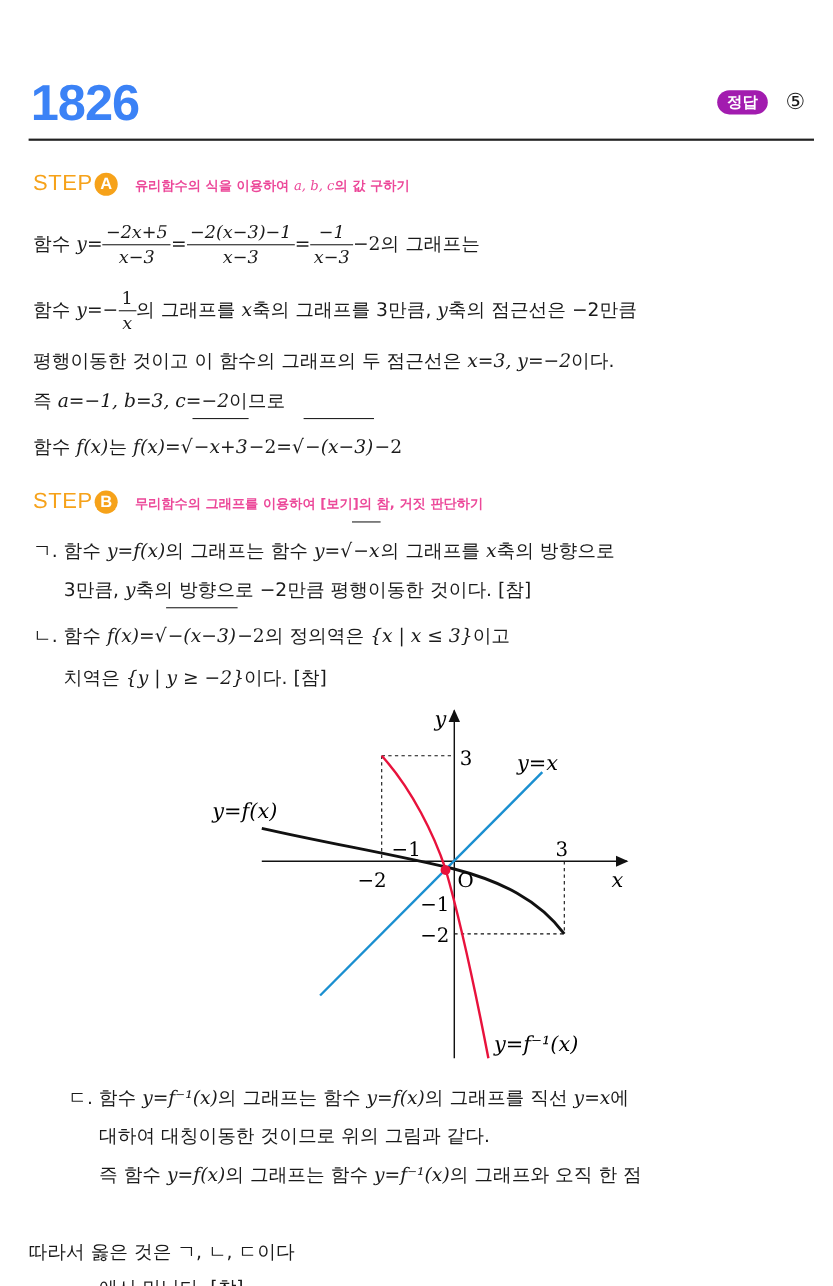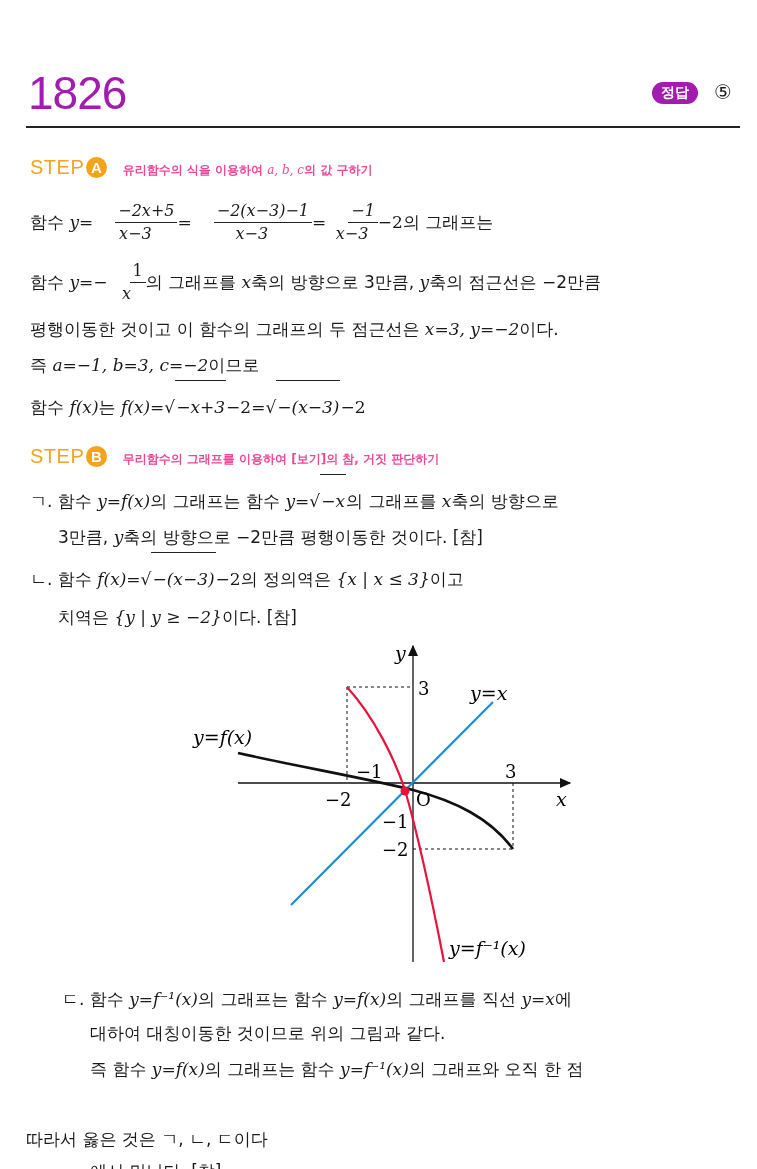--- a/index.html
+++ b/index.html
@@ -1,33 +1,33 @@
 <!DOCTYPE html>
 <html><head>
 <meta charset="utf-8">
 <style>
   html, body { margin:0; padding:0; background:#ffffff; }
   body { width:757px; height:1169px; position:relative; overflow:hidden;
          font-family:"DejaVu Sans", "Liberation Sans", sans-serif; color:#1a1a1a; }
   .abs { position:absolute; }
-  .prob-num { left:28px; top:66px; font-family:"Liberation Sans", sans-serif; font-weight:normal;
-              font-size:46px; color:#a21caf; letter-spacing:-1px; }
+  .prob-num { left:28px; top:66px; font-family:"Liberation Sans", sans-serif; font-weight:bold;
+              font-size:46px; color:#3b82f6; letter-spacing:-1px; }
   .answer-badge { left:652px; top:82px; background:#a21caf; color:#fff; font-size:14px; font-weight:bold;
                   padding:2px 9px; border-radius:12px; }
   .answer-val { left:714px; top:80px; font-size:20px; }
   .rule { left:26px; top:126px; width:714px; height:2px; background:#222; }
   .step { font-family:"Liberation Sans", sans-serif; font-size:20px; color:#f6a21a; letter-spacing:0.5px; }
   .step .circ { display:inline-block; width:21px; height:21px; border-radius:50%; background:#f6a21a; color:#fff;
                 font-size:15px; font-weight:bold; text-align:center; line-height:21px; margin-left:2px; vertical-align:1px; }
   .step-title { font-size:12px; font-weight:bold; color:#ec4899; }
   .line { font-size:17px; line-height:22px; white-space:nowrap; }
   .m { font-family:"DejaVu Serif", "Liberation Serif", serif; font-style:italic; }
   .mr { font-family:"DejaVu Serif", "Liberation Serif", serif; }
   .frac { display:inline-block; vertical-align:middle; text-align:center; font-family:"DejaVu Serif", serif; font-size:16px; }
-  .frac .num { display:block; padding:0 3px; border-bottom:1.2px solid #222; line-height:22px;margin-left:22px; }
+  .frac .num { display:block; padding:0 3px; border-bottom:1.2px solid #222; line-height:22px; }
   .frac .den { display:block; padding:0 3px; line-height:22px; }
   .sqrt { border-top:1.2px solid #222; padding:16px 1px; }
   svg text { font-family:"DejaVu Serif", "Liberation Serif", serif; }
 </style>
 </head>
 <body>
 
 <div class="abs prob-num">1826</div>
 <div class="abs answer-badge">정답</div>
 <div class="abs answer-val">⑤</div>
@@ -36,21 +36,21 @@
 <div class="abs line" style="left:30px; top:156px;">
   <span class="step"><span>STEP</span><span class="circ">A</span></span>
   <span class="step-title" style="margin-left:10px;"><span>유리함수의 식을 이용하여 </span><span class="m" style="font-weight:normal;">a, b, c</span><span>의 값 구하기</span></span>
 </div>
 
 <div class="abs line" style="left:30px; top:200px;">
   <span>함수 </span><span class="m">y</span><span class="mr">=</span><span class="frac"><span class="num m">−2x+5</span><span class="den m">x−3</span></span><span class="mr">=</span><span class="frac"><span class="num m">−2(x−3)−1</span><span class="den m">x−3</span></span><span class="mr">=</span><span class="frac"><span class="num m">−1</span><span class="den m">x−3</span></span><span class="mr">−2</span><span>의 그래프는</span>
 </div>
 
 <div class="abs line" style="left:30px; top:260px;">
-  <span>함수 </span><span class="m">y=−</span><span class="frac"><span class="num mr">1</span><span class="den m">x</span></span><span>의 그래프를 </span><span class="m">x</span><span>축의 방향으로 3만큼, </span><span class="m">y</span><span>축의 점근선은 −2만큼</span>
+  <span>함수 </span><span class="m">y=−</span><span class="frac"><span class="num mr">1</span><span class="den m">x</span></span><span>의 그래프를 </span><span class="m">x</span><span>축의 그래프를 3만큼, </span><span class="m">y</span><span>축의 점근선은 −2만큼</span>
 </div>
 
 <div class="abs line" style="left:30px; top:318px;">
   <span>평행이동한 것이고 이 함수의 그래프의 두 점근선은 </span><span class="m">x=3, y=−2</span><span>이다.</span>
 </div>
 
 <div class="abs line" style="left:30px; top:354px;">
   <span>즉 </span><span class="m">a=−1, b=3, c=−2</span><span>이므로</span>
 </div>
 

